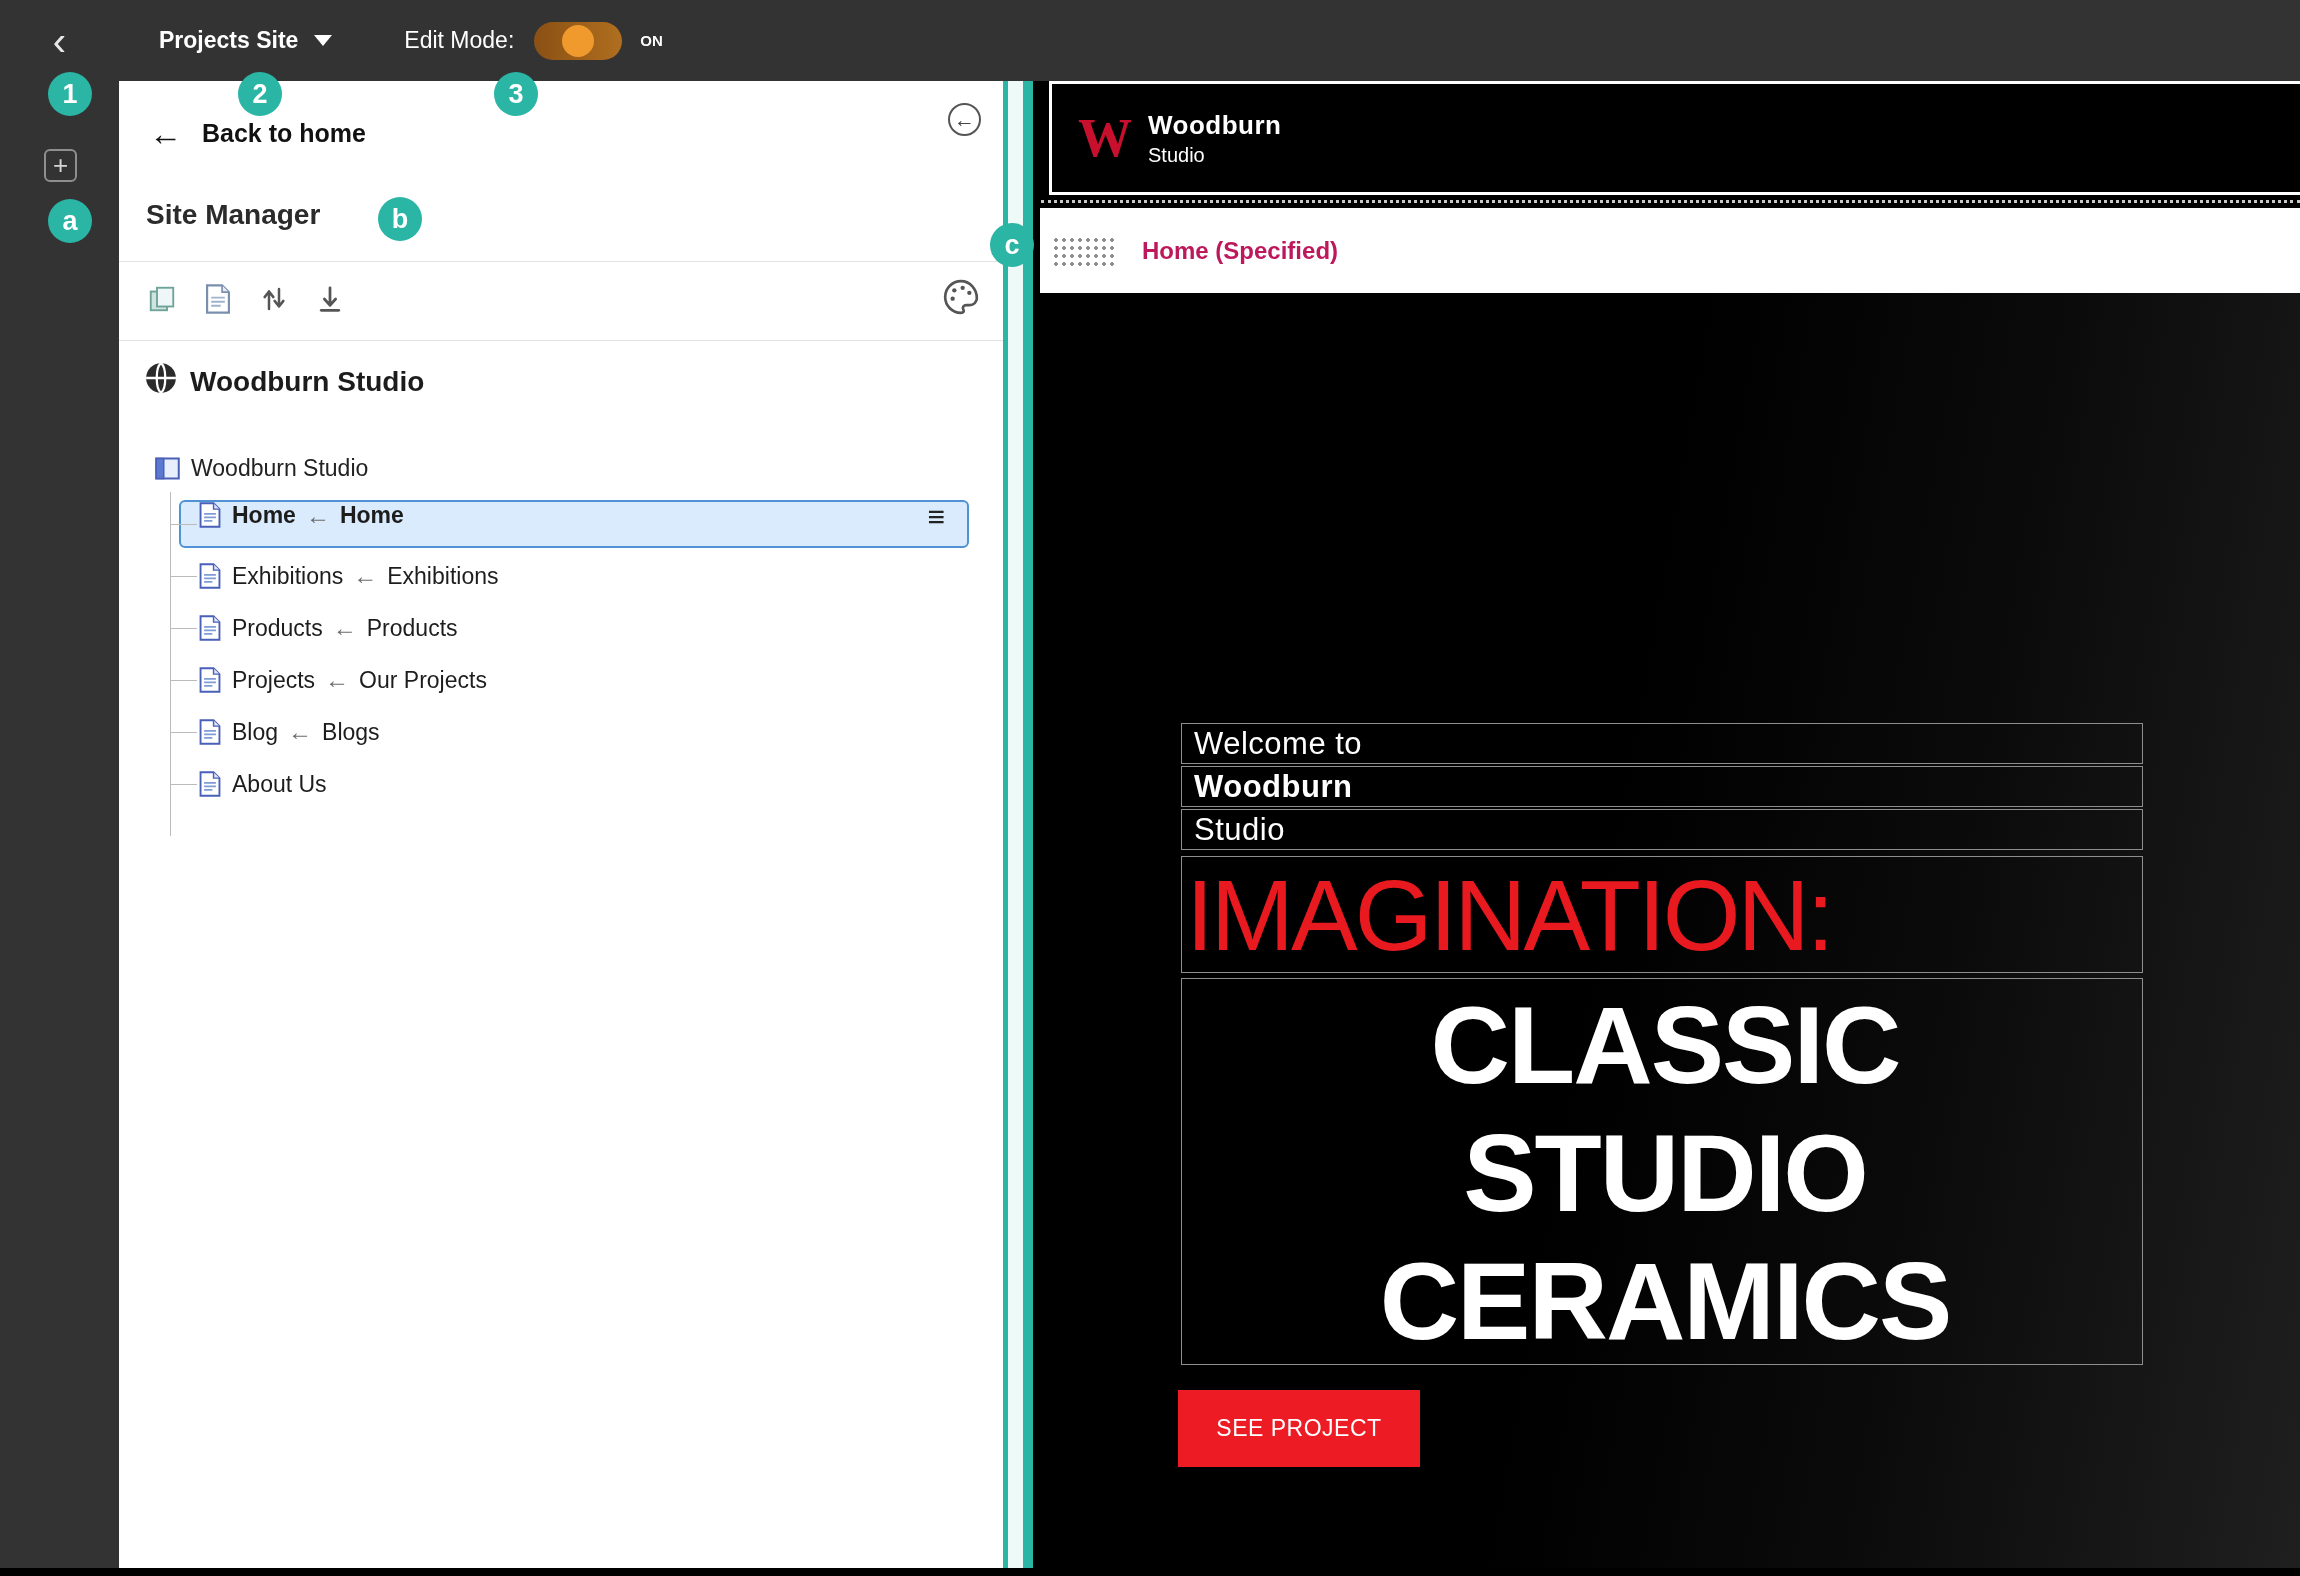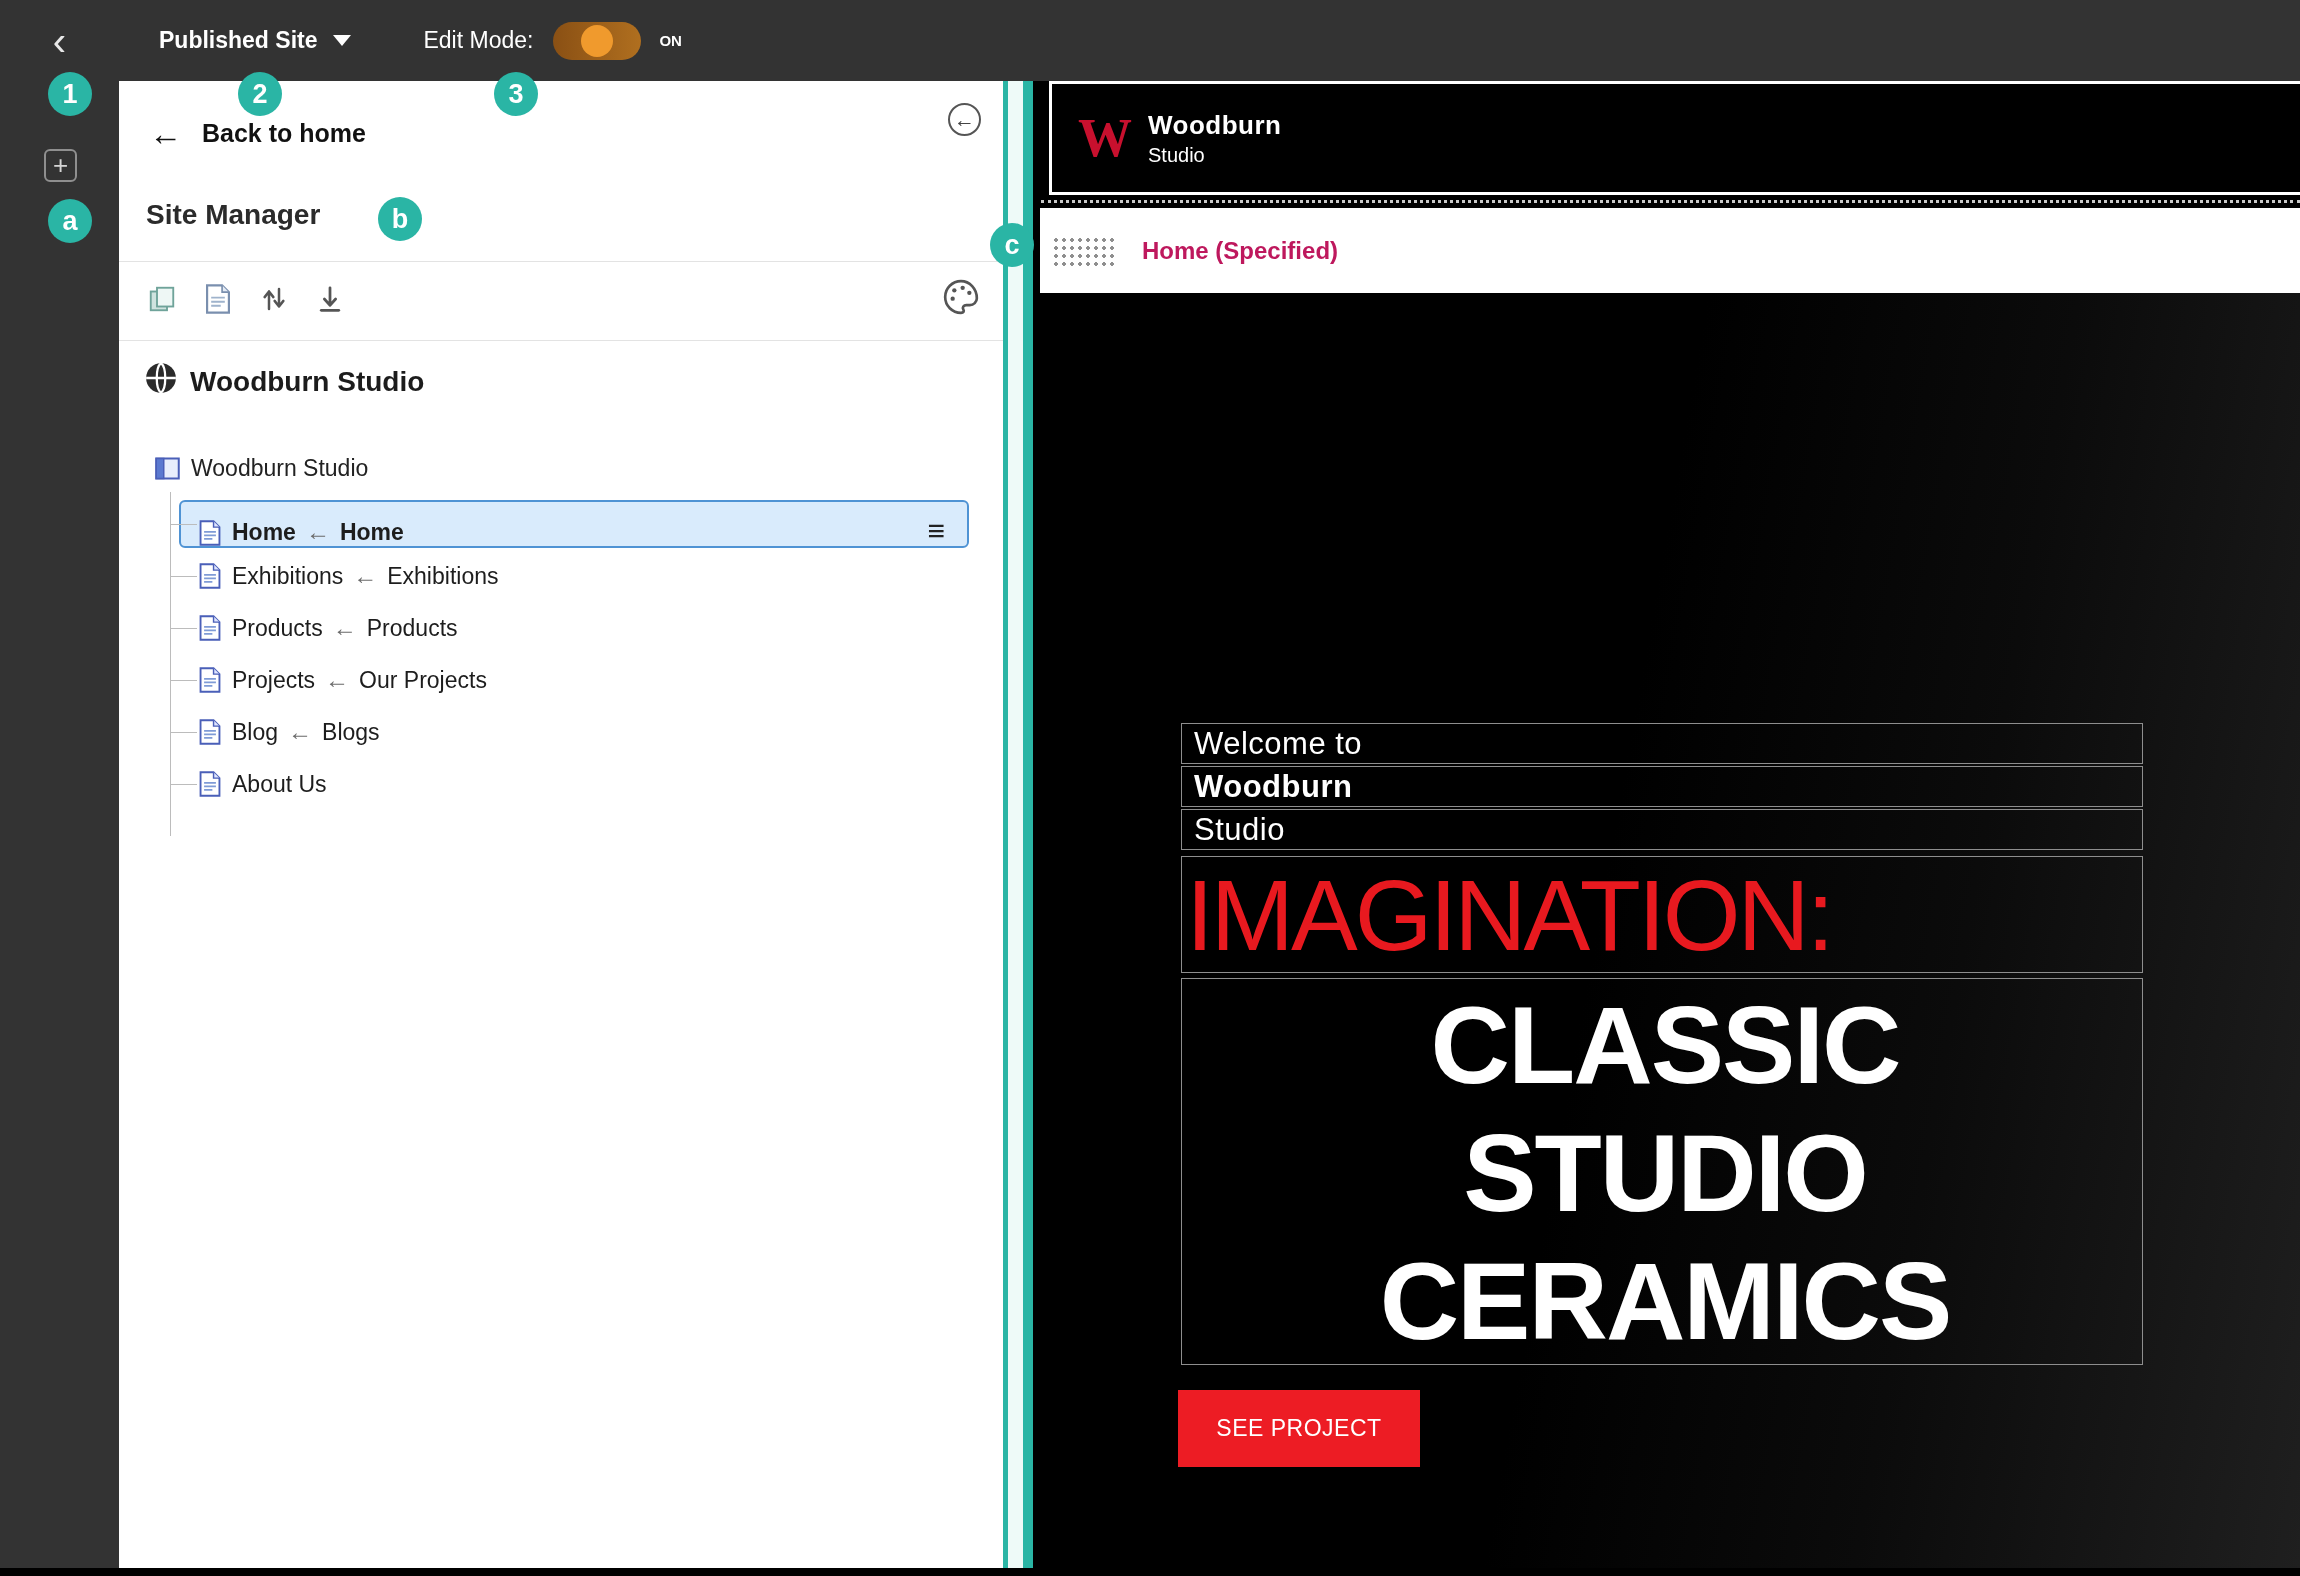--- a/index.html
+++ b/index.html
@@ -56,21 +56,21 @@
                   background:#bcbcbc; }
   .row { height:52px; display:flex; align-items:center; position:relative; cursor:pointer; }
   .row::before { content:""; position:absolute; left:52px; width:26px; height:1px;
                  background:#bcbcbc; top:50%; }
   .row .pg { margin-left:80px; margin-right:11px; flex:none; }
   .row-label, .row-target { font-size:23px; color:#1d1d1d; white-space:nowrap; }
   .arrow-sep { color:#6b6b6b; font-size:24px; margin:0 10px; }
   .arrow-sep:empty { display:none; }
   .row.sel { padding:0; }
   .sel-box { margin-left:60px; margin-right:34px; flex:1; height:48px; background:#d9ebfc;
-             border:2px solid #4f93d4; border-radius:6px; display:flex; align-items:flex-end;
+             border:2px solid #4f93d4; border-radius:6px; display:flex; align-items:flex-start;
              padding:0 22px 0 18px; }
   .sel-box .pg { margin-left:0; margin-right:11px; }
   .sel .row-label, .sel .row-target { font-weight:700; }
   .menu-icon { margin-left:auto; font-size:30px; color:#222; cursor:pointer; line-height:1; }
 
   
   .splitter { position:absolute; left:1003px; top:81px; width:30px; height:1487px;
               background:#eefaf8; border-left:5px solid #2ab5a5; border-right:10px solid #2ab5a5;
               cursor:col-resize; }
 
@@ -132,21 +132,21 @@
       <path d="M4 10h10M4 13h10M4 16h7" stroke="#7f9bd6" stroke-width="1.4"></path>
     </symbol>
   </defs>
 </svg>
 
 <div class="canvas">
 
   <div class="topbar">
     <div class="tb-chevron">‹</div>
     <div class="tb-pub">
-      <span>Published Site</span>
+      <span>Projects Site</span>
       <span class="caret"></span>
     </div>
     <div class="tb-edit-label">Edit Mode:</div>
     <div class="toggle">
       <div class="knob"></div>
     </div>
     <div class="tb-on">ON</div>
   </div>
 
   <div class="side-rail">

